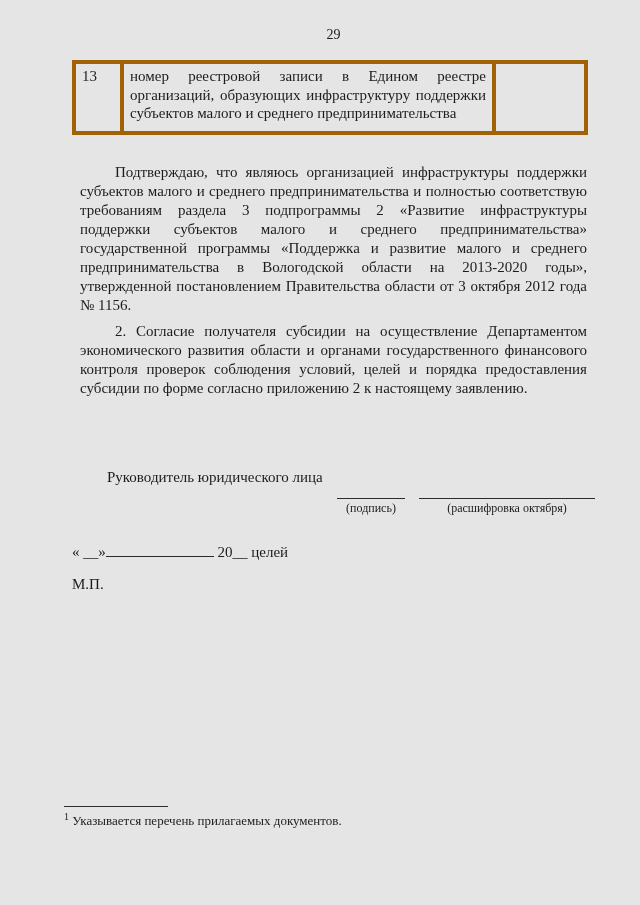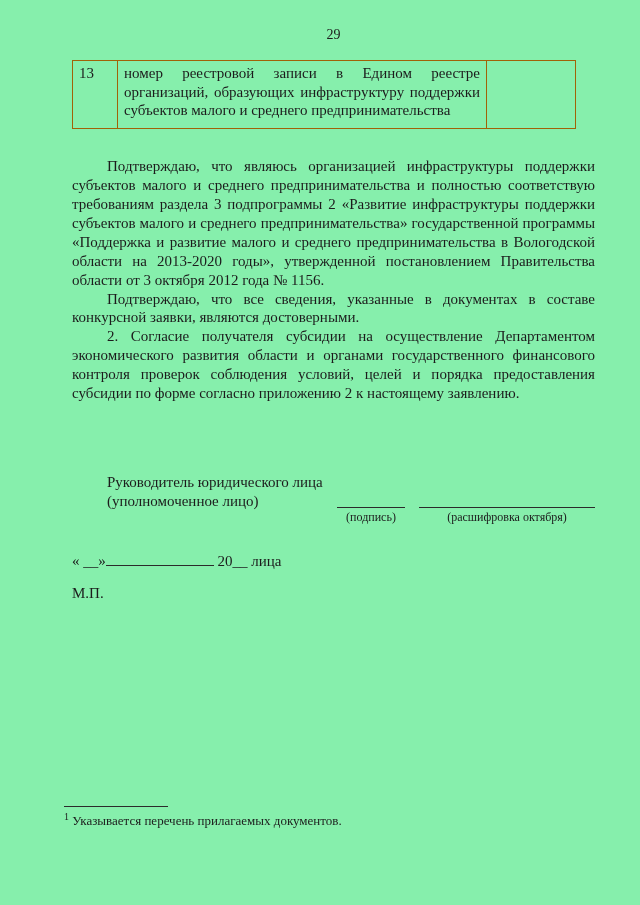--- a/index.html
+++ b/index.html
@@ -4,69 +4,68 @@
 <style>
   html, body {
     margin: 0;
     padding: 0;
     background: #ffffff;
   }
   .page {
     position: relative;
     width: 640px;
     height: 905px;
-    background: #86efac;
+    background: #e5e5e5;
     color: #1c1c1c;
     font-family: "Liberation Serif", "DejaVu Serif", serif;
     font-size: 15px;
     line-height: 1.26;
     box-sizing: border-box;
     padding: 26px 45px 0 72px;
     overflow: hidden;
   }
   .page-number {
     text-align: center;
     font-size: 14px;
     margin-bottom: 16px;
   }
   table.reg-table {
     border-collapse: collapse;
     width: 496px;
     margin-bottom: 28px;
     table-layout: fixed;
   }
   table.reg-table td {
-    border: 1px solid #a16207;
+    border: 4px solid #a16207;
     vertical-align: top;
     padding: 3px 6px 8px 6px;
     font-size: 15px;
   }
   td.cell-num { width: 32px; }
   td.cell-text { width: 356px; text-align: justify; margin-top: 20px; }
   td.cell-value { width: 76px; }
   p.body-par {
-    margin: 0;
+    margin: 8px;
     text-align: justify;
     text-indent: 35px;
   }
   .blank {
     display: inline-block;
     border-bottom: 1px solid #2b2b2b;
     height: 14px;
     vertical-align: baseline;
   }
   .blank-wide { width: 328px; }
   .blank-date { width: 108px; }
   .attachment-heading {
     margin: 19px 0 0 0;
     text-indent: 35px;
   }
   .sig-block {
     display: flex;
-    align-items: flex-end;
     margin-top: 70px;
     margin-left: 35px;
   }
   .sig-left { width: 248px; }
   .sig-lines {
     display: flex;
     gap: 14px;
     transform: translateY(14px);
   }
   .sig-line-group { text-align: center; }
@@ -109,46 +108,44 @@
       <tr>
         <td class="cell-num">13</td>
         <td class="cell-text">номер реестровой записи в Едином реестре организаций, образующих инфраструктуру поддержки субъектов малого и среднего предпринимательства</td>
         <td class="cell-value"></td>
       </tr>
     </tbody>
   </table>
 
   <p class="body-par">Подтверждаю, что являюсь организацией инфраструктуры поддержки субъектов малого и среднего предпринимательства и полностью соответствую требованиям раздела 3 подпрограммы 2 «Развитие инфраструктуры поддержки субъектов малого и среднего предпринимательства» государственной программы «Поддержка и развитие малого и среднего предпринимательства в Вологодской области на 2013-2020 годы», утвержденной постановлением Правительства области от 3 октября 2012 года № 1156.</p>
 
-  <p class="body-par">Подтверждаю, что все сведения, указанные в документах в составе конкурсной заявки, являются достоверными.</p>
 
 
 
 
   <p class="body-par">2. Согласие получателя субсидии   на осуществление Департаментом экономического развития области  и органами государственного финансового контроля  проверок соблюдения  условий, целей и порядка предоставления субсидии по форме согласно приложению 2 к настоящему заявлению.</p>
 
 
   <div class="sig-block">
     <div class="sig-left">
       <div>Руководитель юридического лица</div>
-      <div>(уполномоченное лицо)</div>
     </div>
     <div class="sig-lines">
       <div class="sig-line-group" style="width:68px">
         <div class="sig-line"></div>
         <div class="sig-label">(подпись)</div>
       </div>
       <div class="sig-line-group" style="width:176px">
         <div class="sig-line"></div>
         <div class="sig-label">(расшифровка октября)</div>
       </div>
     </div>
   </div>
 
-  <div class="date-line"><span>« __»</span><span class="blank blank-date"></span> <span>20__ лица</span></div>
+  <div class="date-line"><span>« __»</span><span class="blank blank-date"></span> <span>20__ целей</span></div>
 
   <div class="mp-line">М.П.</div>
 
   <div class="footnote-area">
     <div class="footnote-rule"></div>
     <div class="footnote-text"><sup>1</sup> <span>Указывается перечень прилагаемых документов.</span></div>
   </div>
 
 </div>
 

